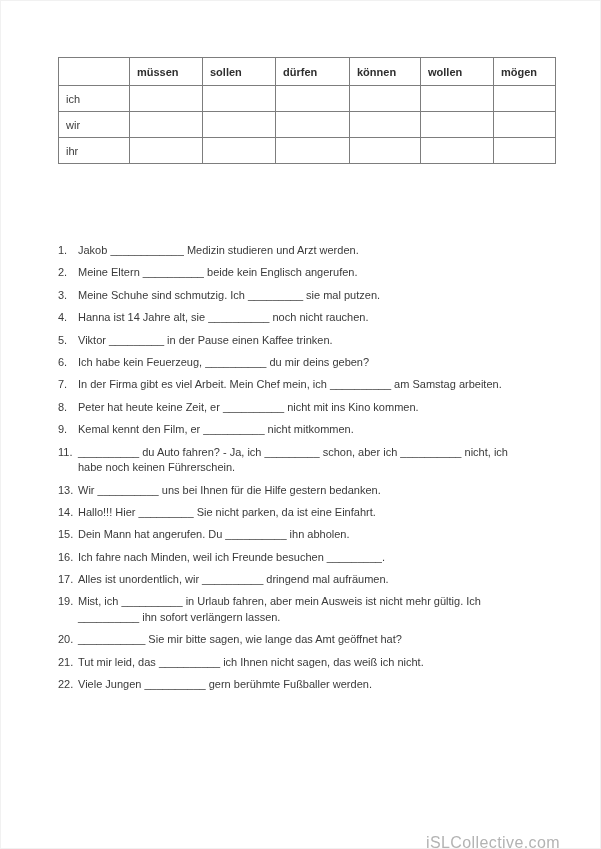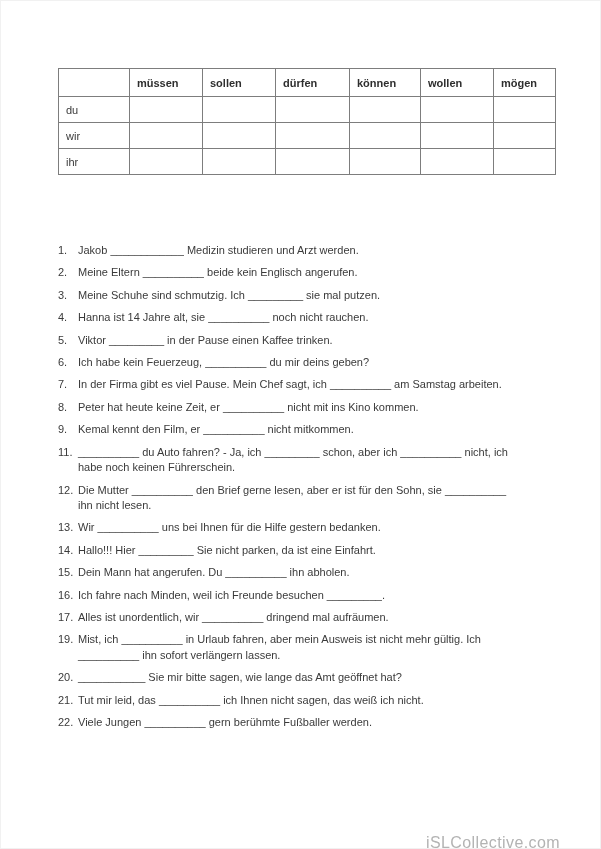--- a/index.html
+++ b/index.html
@@ -18,21 +18,21 @@
   .page {
     position: absolute;
     inset: 0;
     background: #ffffff;
     box-shadow: inset 0 0 0 1px #f1f1f1;
   }
   
   table.verb-table {
     position: absolute;
     left: 58px;
-    top: 68px;
+    top: 57px;
     width: 497px;
     border-collapse: collapse;
     table-layout: fixed;
   }
   table.verb-table th,
   table.verb-table td {
     border: 1px solid #7d7d7d;
     font-size: 11px;
     text-align: left;
     vertical-align: middle;
@@ -102,21 +102,21 @@
           <th>müssen</th>
           <th>sollen</th>
           <th>dürfen</th>
           <th>können</th>
           <th>wollen</th>
           <th>mögen</th>
         </tr>
     </thead>
     <tbody id="table-body">
         <tr>
-          <th>du</th>
+          <th>ich</th>
           <td></td>
           <td></td>
           <td></td>
           <td></td>
           <td></td>
           <td></td>
         </tr>
         <tr>
           <th>wir</th>
           <td></td>
@@ -158,41 +158,36 @@
       <li>
         <span class="num">5.</span>
         <span class="text">Viktor _________ in der Pause einen Kaffee trinken.</span>
       </li>
       <li>
         <span class="num">6.</span>
         <span class="text">Ich habe kein Feuerzeug, __________ du mir deins geben?</span>
       </li>
       <li>
         <span class="num">7.</span>
-        <span class="text">In der Firma gibt es viel Pause. Mein Chef sagt, ich __________ am Samstag arbeiten.</span>
+        <span class="text">In der Firma gibt es viel Arbeit. Mein Chef mein, ich __________ am Samstag arbeiten.</span>
       </li>
       <li>
         <span class="num">8.</span>
         <span class="text">Peter hat heute keine Zeit, er __________ nicht mit ins Kino kommen.</span>
       </li>
       <li>
         <span class="num">9.</span>
         <span class="text">Kemal kennt den Film, er __________ nicht mitkommen.</span>
       </li>
       <li>
         <span class="num">11.</span>
         <span class="text">__________ du Auto fahren? - Ja, ich _________ schon, aber ich __________ nicht, ich
 habe noch keinen Führerschein.</span>
       </li>
       <li>
-        <span class="num">12.</span>
-        <span class="text">Die Mutter __________ den Brief gerne lesen, aber er ist für den Sohn, sie __________
-ihn nicht lesen.</span>
-      </li>
-      <li>
         <span class="num">13.</span>
         <span class="text">Wir __________ uns bei Ihnen für die Hilfe gestern bedanken.</span>
       </li>
       <li>
         <span class="num">14.</span>
         <span class="text">Hallo!!! Hier _________ Sie nicht parken, da ist eine Einfahrt.</span>
       </li>
       <li>
         <span class="num">15.</span>
         <span class="text">Dein Mann hat angerufen. Du __________ ihn abholen.</span>

